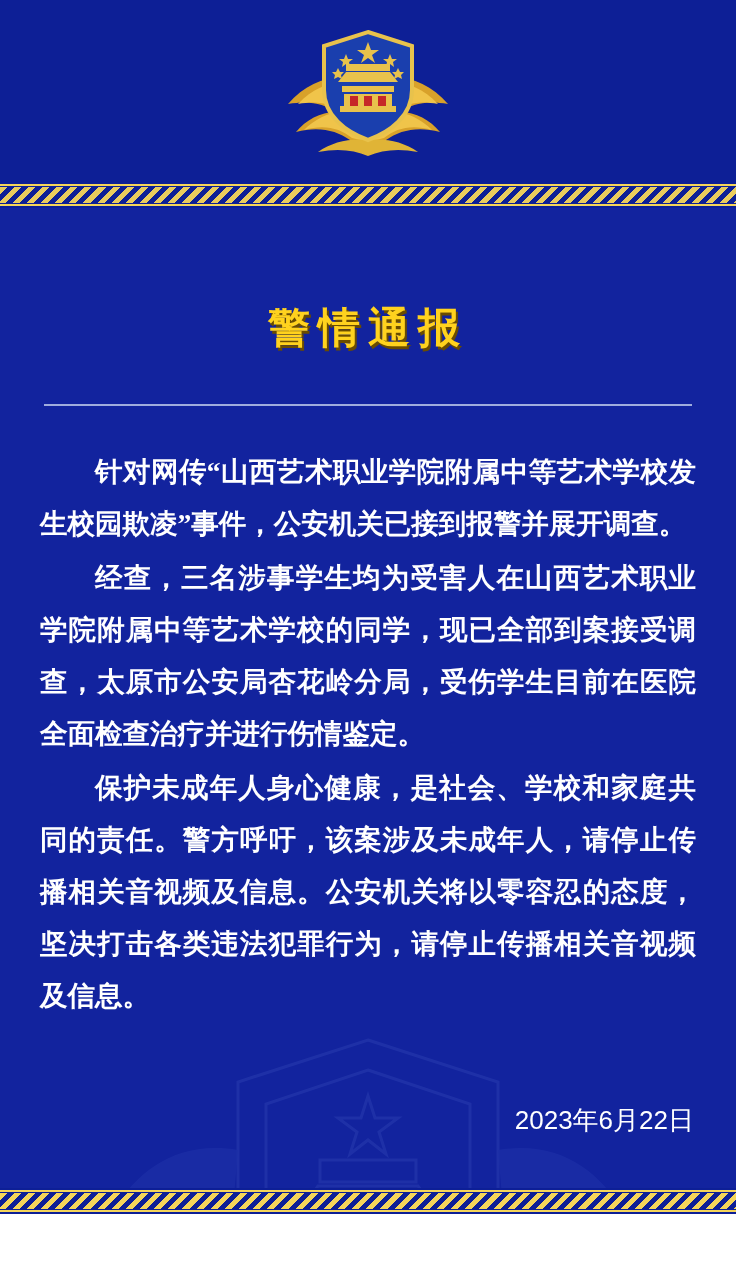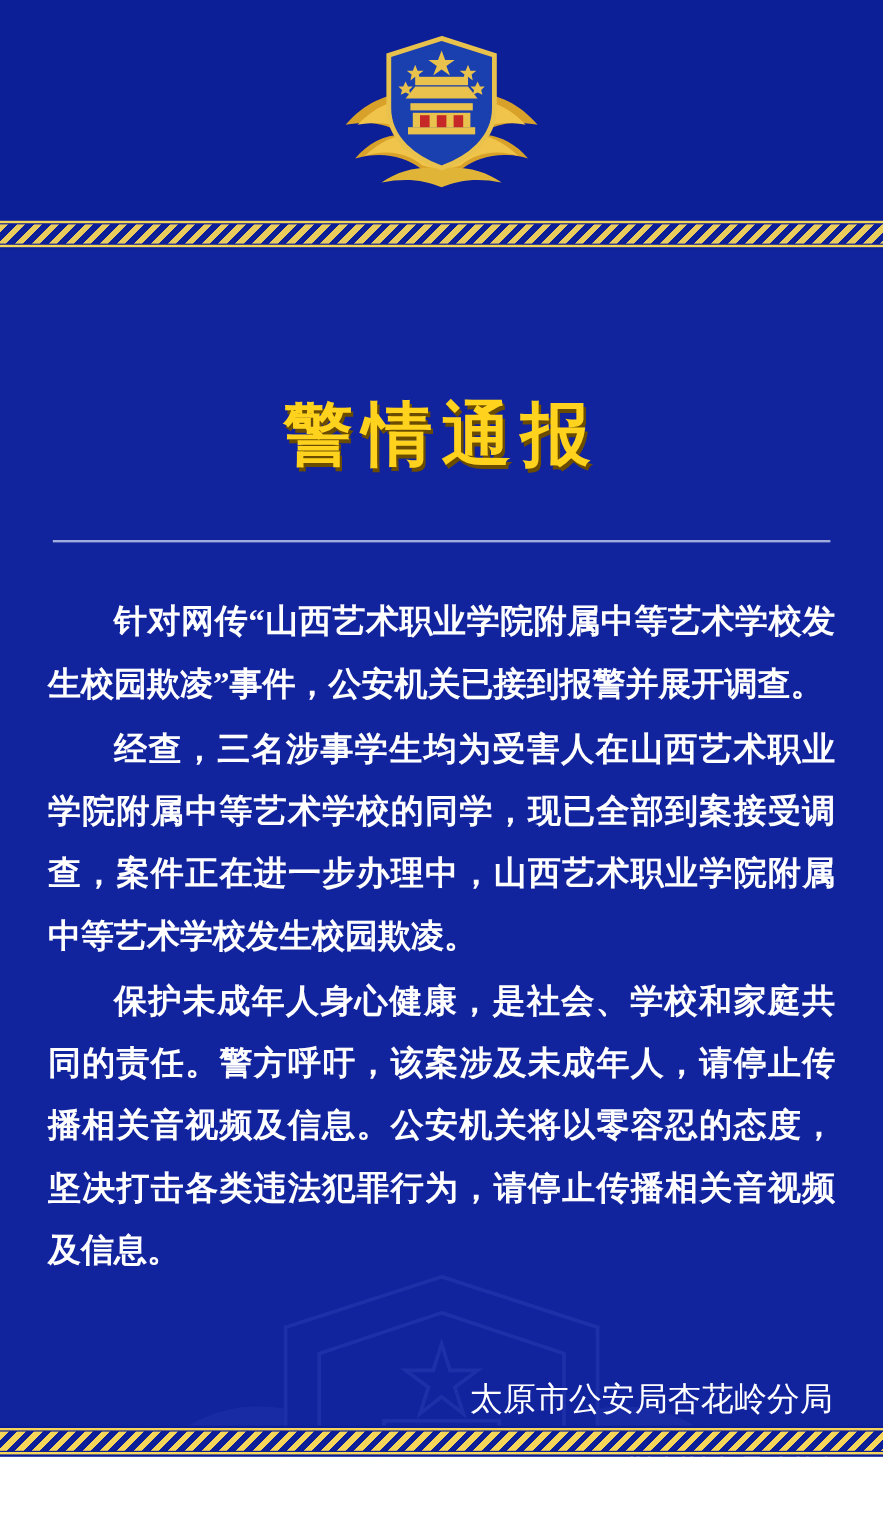--- a/index.html
+++ b/index.html
@@ -80,24 +80,24 @@
     height: 420px;
     opacity: .17;
     pointer-events: none;
   }
 
   .title {
     position: relative;
     text-align: center;
     font-family: "Liberation Sans", sans-serif;
     font-weight: bold;
-    font-size: 58px;
+    font-size: 42px;
     letter-spacing: 8px;
     color: #ffd21e;
-    margin-top: 116px;
+    margin-top: 92px;
     text-shadow: 2px 3px 0 #6a4c00;
   }
   .title-rule {
     position: relative;
     height: 2px;
     background: #b9c4e8;
     margin: 48px 44px 0 44px;
     opacity: .85;
   }
 
@@ -217,26 +217,25 @@
           <path d="M390 150 C450 140 490 170 514 210 C476 200 450 208 428 224 C460 228 484 246 502 272 C462 258 428 264 402 286"></path>
         </g>
       </svg>
     </div>
 
     <div class="title">警情通报</div>
     <div class="title-rule"></div>
 
     <div class="content">
       <p>针对网传“山西艺术职业学院附属中等艺术学校发生校园欺凌”事件，公安机关已接到报警并展开调查。</p>
-      <p>经查，三名涉事学生均为受害人在山西艺术职业学院附属中等艺术学校的同学，现已全部到案接受调查，案件正在进一步办理中，山西艺术职业学院附属中等艺术学校发生校园欺凌。</p>
+      <p>经查，三名涉事学生均为受害人在山西艺术职业学院附属中等艺术学校的同学，现已全部到案接受调查，太原市公安局杏花岭分局，受伤学生目前在医院全面检查治疗并进行伤情鉴定。</p>
       <p>保护未成年人身心健康，是社会、学校和家庭共同的责任。警方呼吁，该案涉及未成年人，请停止传播相关音视频及信息。公安机关将以零容忍的态度，坚决打击各类违法犯罪行为，请停止传播相关音视频及信息。</p>
     </div>
 
     <div class="signature">
-      <div>太原市公安局杏花岭分局</div>
       <div class="sign-date">2023年6月22日</div>
     </div>
   </div>
 
   <div class="bottom-zig">
     <div class="line-top" style="position:absolute;left:0;right:0;top:2px;height:2px;background:#f5d55a;"></div>
     <div class="inner" style="position:absolute;left:0;right:0;top:5px;height:16px;background:repeating-linear-gradient(135deg,#f5d55a 0px,#f5d55a 5px,#0d1f96 5px,#0d1f96 10px);"></div>
     <div class="line-bot" style="position:absolute;left:0;right:0;bottom:2px;height:2px;background:#f5d55a;"></div>
   </div>
   <div class="bottom-band"></div>

